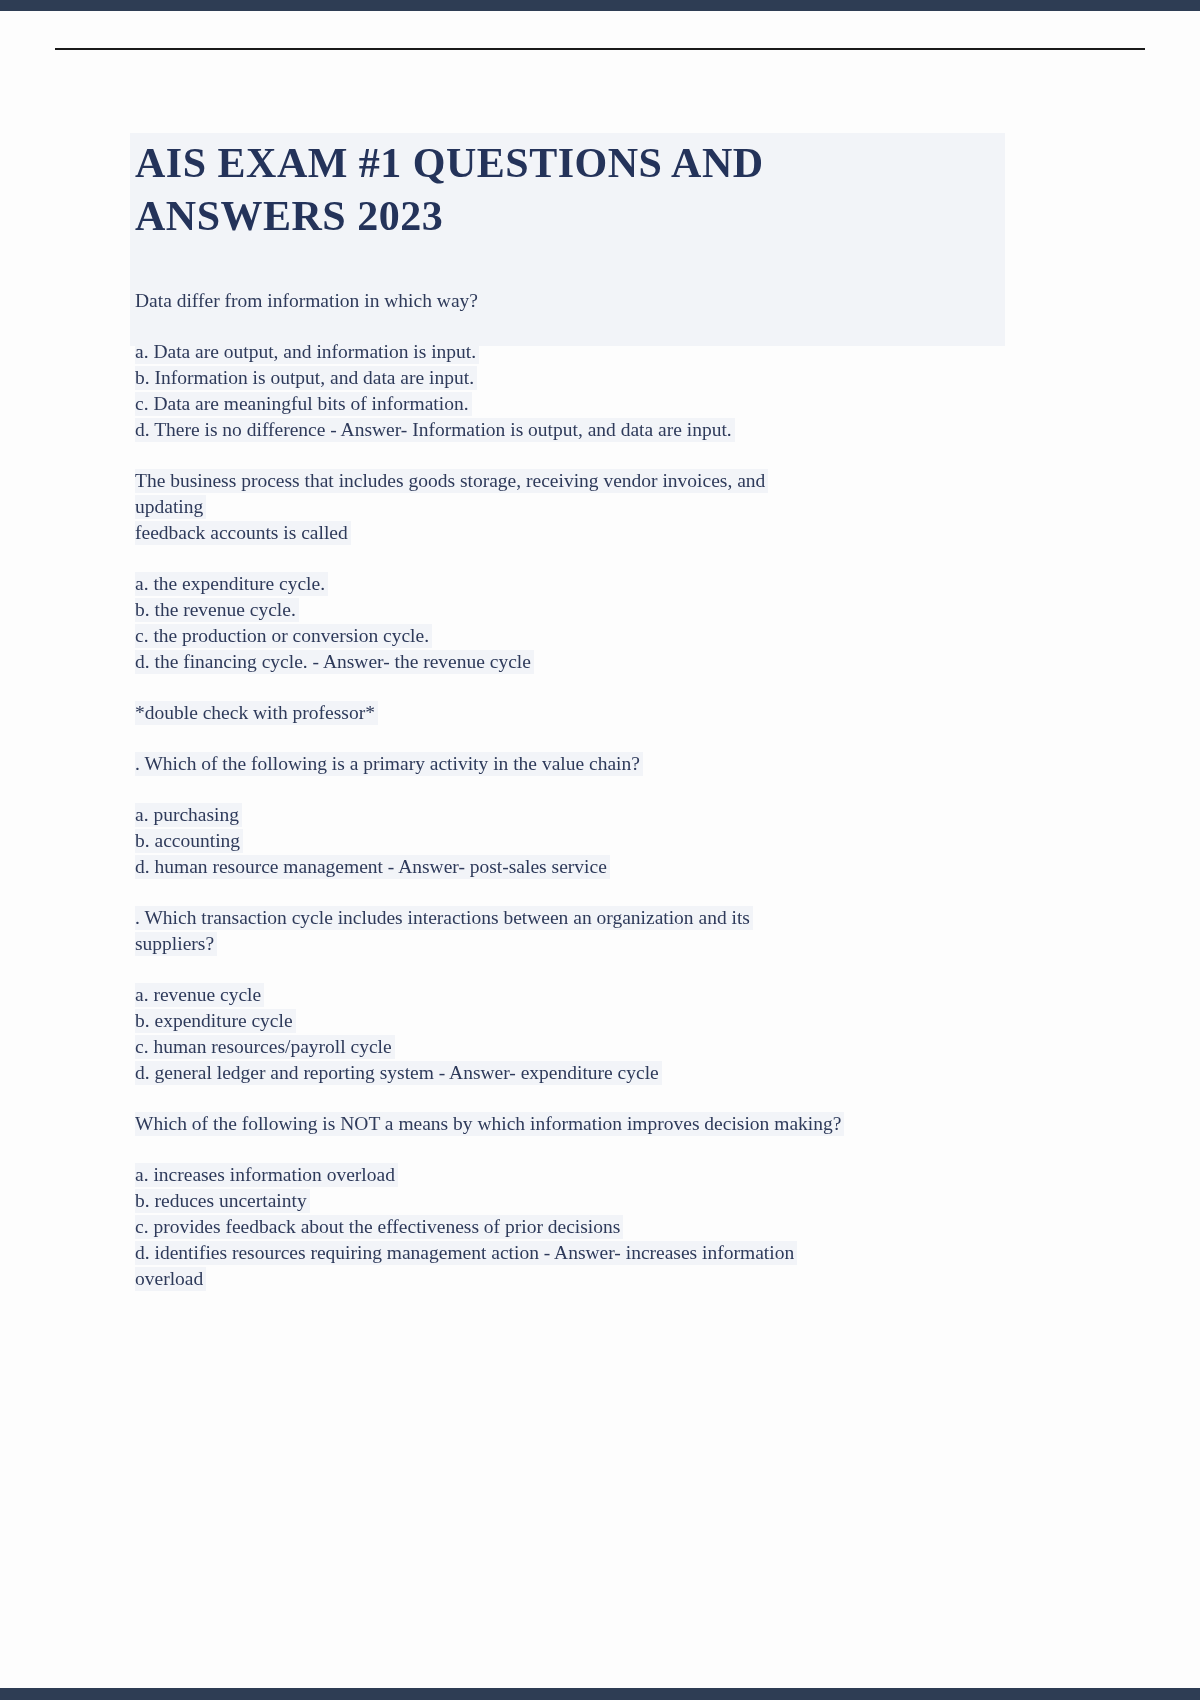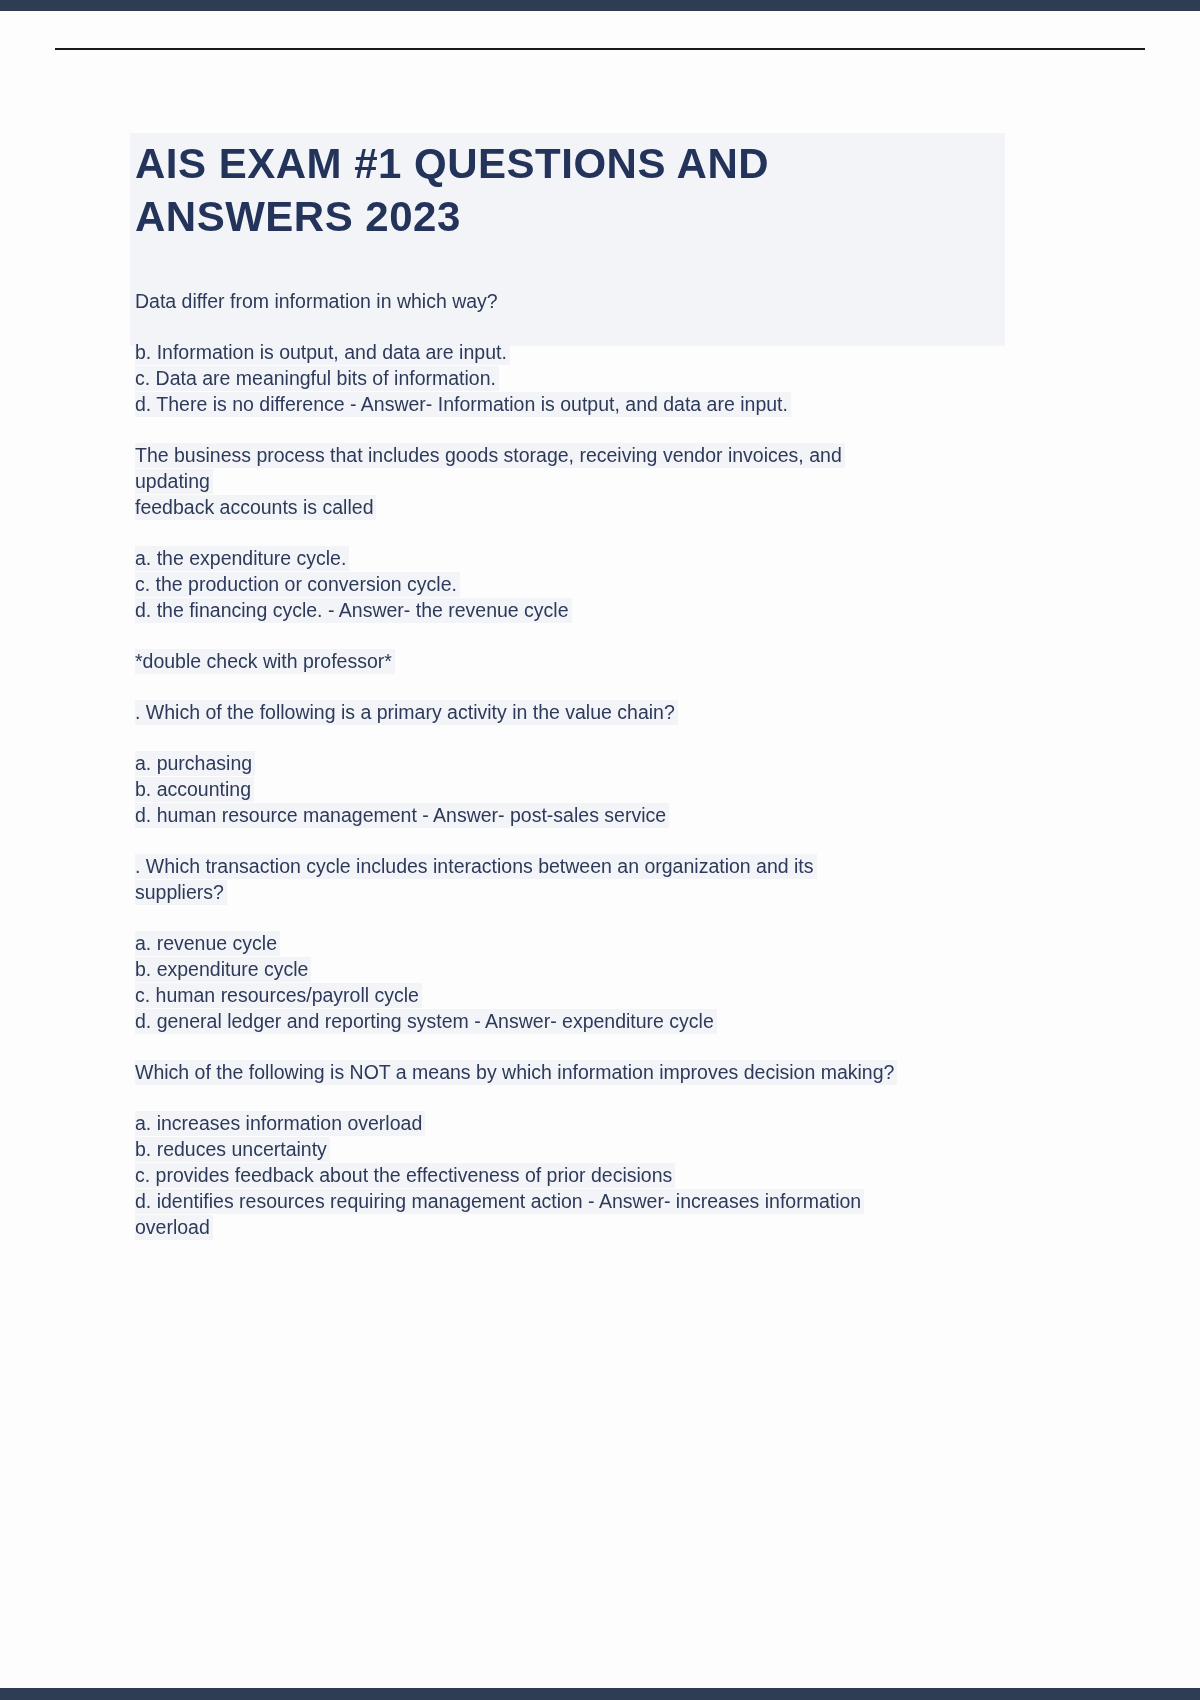--- a/index.html
+++ b/index.html
@@ -6,21 +6,21 @@
     margin: 0;
     padding: 0;
     background: #ffffff;
   }
   .page {
     position: relative;
     width: 1200px;
     height: 1700px;
     background: #fdfdfd;
     overflow: hidden;
-    font-family: Liberation Sans, sans-serif;
+    font-family: Liberation Serif, serif;
   }
   .top-bar {
     position: absolute;
     top: 0; left: 0;
     width: 100%;
     height: 11px;
     background: #2e3d54;
   }
   .bottom-bar {
     position: absolute;
@@ -90,31 +90,33 @@
   <div class="page-title">
     <div>AIS EXAM #1 QUESTIONS AND</div>
     <div>ANSWERS 2023</div>
   </div>
 
   <div class="doc-body">
       <div class="para">
         <div class="line"><span class="hl">Data differ from information in which way?</span></div>
       </div>
       <div class="para">
+        <div class="line"><span class="hl">a. Data are output, and information is input.</span></div>
         <div class="line"><span class="hl">b. Information is output, and data are input.</span></div>
         <div class="line"><span class="hl">c. Data are meaningful bits of information.</span></div>
         <div class="line"><span class="hl">d. There is no difference - Answer- Information is output, and data are input.</span></div>
       </div>
       <div class="para">
         <div class="line"><span class="hl">The business process that includes goods storage, receiving vendor invoices, and</span></div>
         <div class="line"><span class="hl">updating</span></div>
         <div class="line"><span class="hl">feedback accounts is called</span></div>
       </div>
       <div class="para">
         <div class="line"><span class="hl">a. the expenditure cycle.</span></div>
+        <div class="line"><span class="hl">b. the revenue cycle.</span></div>
         <div class="line"><span class="hl">c. the production or conversion cycle.</span></div>
         <div class="line"><span class="hl">d. the financing cycle. - Answer- the revenue cycle</span></div>
       </div>
       <div class="para">
         <div class="line"><span class="hl">*double check with professor*</span></div>
       </div>
       <div class="para">
         <div class="line"><span class="hl">. Which of the following is a primary activity in the value chain?</span></div>
       </div>
       <div class="para">

